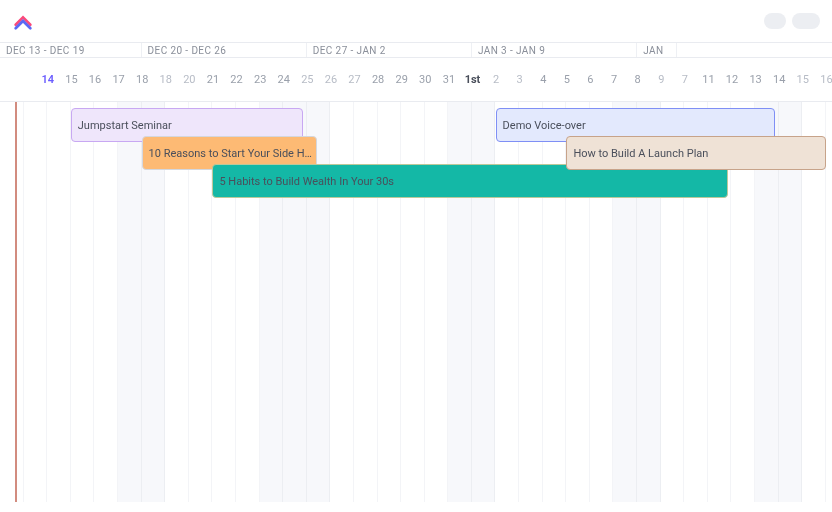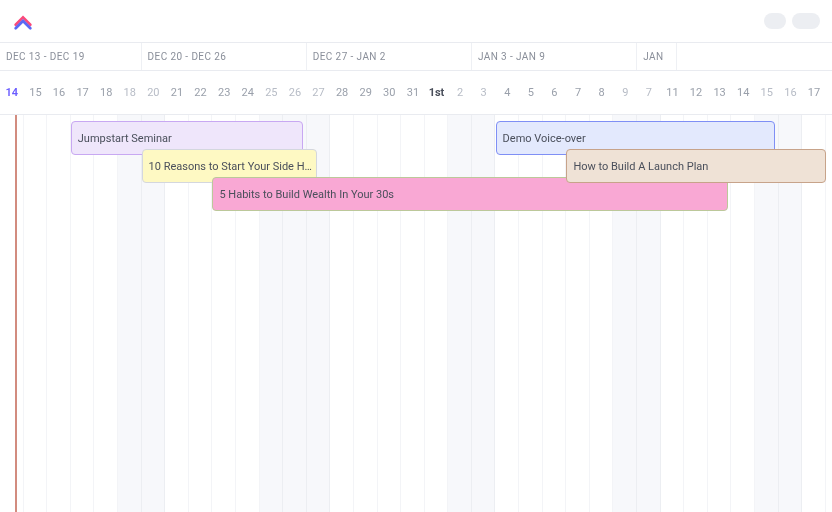--- a/index.html
+++ b/index.html
@@ -2,36 +2,36 @@
 <html><head>
 <meta charset="utf-8">
 <style>
   * { box-sizing: border-box; margin: 0; padding: 0; }
   body { font-family: -apple-system, BlinkMacSystemFont, "Segoe UI", Roboto, sans-serif; background: #fff; width: 832px; height: 512px; overflow: hidden; }
   .topbar { height: 42px; display: flex; align-items: center; justify-content: space-between; padding: 0 12px; }
   .logo { width: 22px; height: 22px; }
   .topbar-right { display: flex; gap: 6px; }
   .pill { width: 22px; height: 16px; border-radius: 8px; background: #eceef2; }
   .pill.wide { width: 28px; }
-  .header-row { display: flex; border-top: 1px solid #e9ebf0; border-bottom: 1px solid #e9ebf0; height: 29px; }
+  .header-row { display: flex; border-top: 1px solid #e9ebf0; border-bottom: 1px solid #e9ebf0; height: 16px; }
   .week-col { flex: 0 0 auto; font-size: 10px; color: #8a8f9a; letter-spacing: 0.4px; display: flex; align-items: center; padding-left: 6px; border-right: 1px solid #eef0f4; }
-  .days-row { display: flex; height: 44px; align-items: center; border-bottom: 1px solid #e9ebf0; }
+  .days-row { display: flex; height: 44px; align-items: center; border-bottom: 1px solid #e9ebf0; padding-left: 36px; }
   .day-cell { flex: 0 0 23.6px; text-align: center; font-size: 11px; color: #9aa0ab; position: relative; }
   .day-cell.today { color: #6a5cff; font-weight: 600; }
   .day-cell.first { font-weight: 700; color: #4a4f5b; }
   .day-cell.weekend { color: #b7bcc6; }
   .timeline { position: relative; height: 400px; width: 100%; overflow: hidden; }
   .grid { position: absolute; inset: 0; display: flex; }
   .grid-col { flex: 0 0 23.6px; height: 100%; border-right: 1px solid #f3f4f7; }
   .grid-col.weekend { background: #f7f8fb; border-right: 1px solid #eceef2; }
   .vline-today { position: absolute; top: 0; bottom: 0; width: 2px; background: #b43f2a; left: 15px; opacity: 0.6; }
   .task { position: absolute; height: 22px; border-radius: 4px; border: 1px solid; font-size: 11px; color: #4a4f5b; display: flex; align-items: center; padding: 16px 6px; white-space: nowrap; overflow: hidden; text-overflow: ellipsis; }
   .t-purple { background: #efe6fb; border-color: #c8a8f2; }
-  .t-gray   { background: #fef9c3; border-color: #d4d7de; }
-  .t-green  { background: #f9a8d4; border-color: #bcc89a; }
+  .t-gray   { background: #fdba74; border-color: #d4d7de; }
+  .t-green  { background: #14b8a6; border-color: #bcc89a; }
   .t-blue   { background: #e3e9fd; border-color: #7f8ff5; }
   .t-brown  { background: #efe2d6; border-color: #c7a38a; }
 </style>
 </head>
 <body>
 
 <div class="topbar">
   <span class="logo">
     <svg viewBox="0 0 24 24" width="22" height="22">
       <path d="M4 16 L12 8 L20 16" stroke="#fa4a7b" stroke-width="3" fill="none" stroke-linecap="round"></path>

